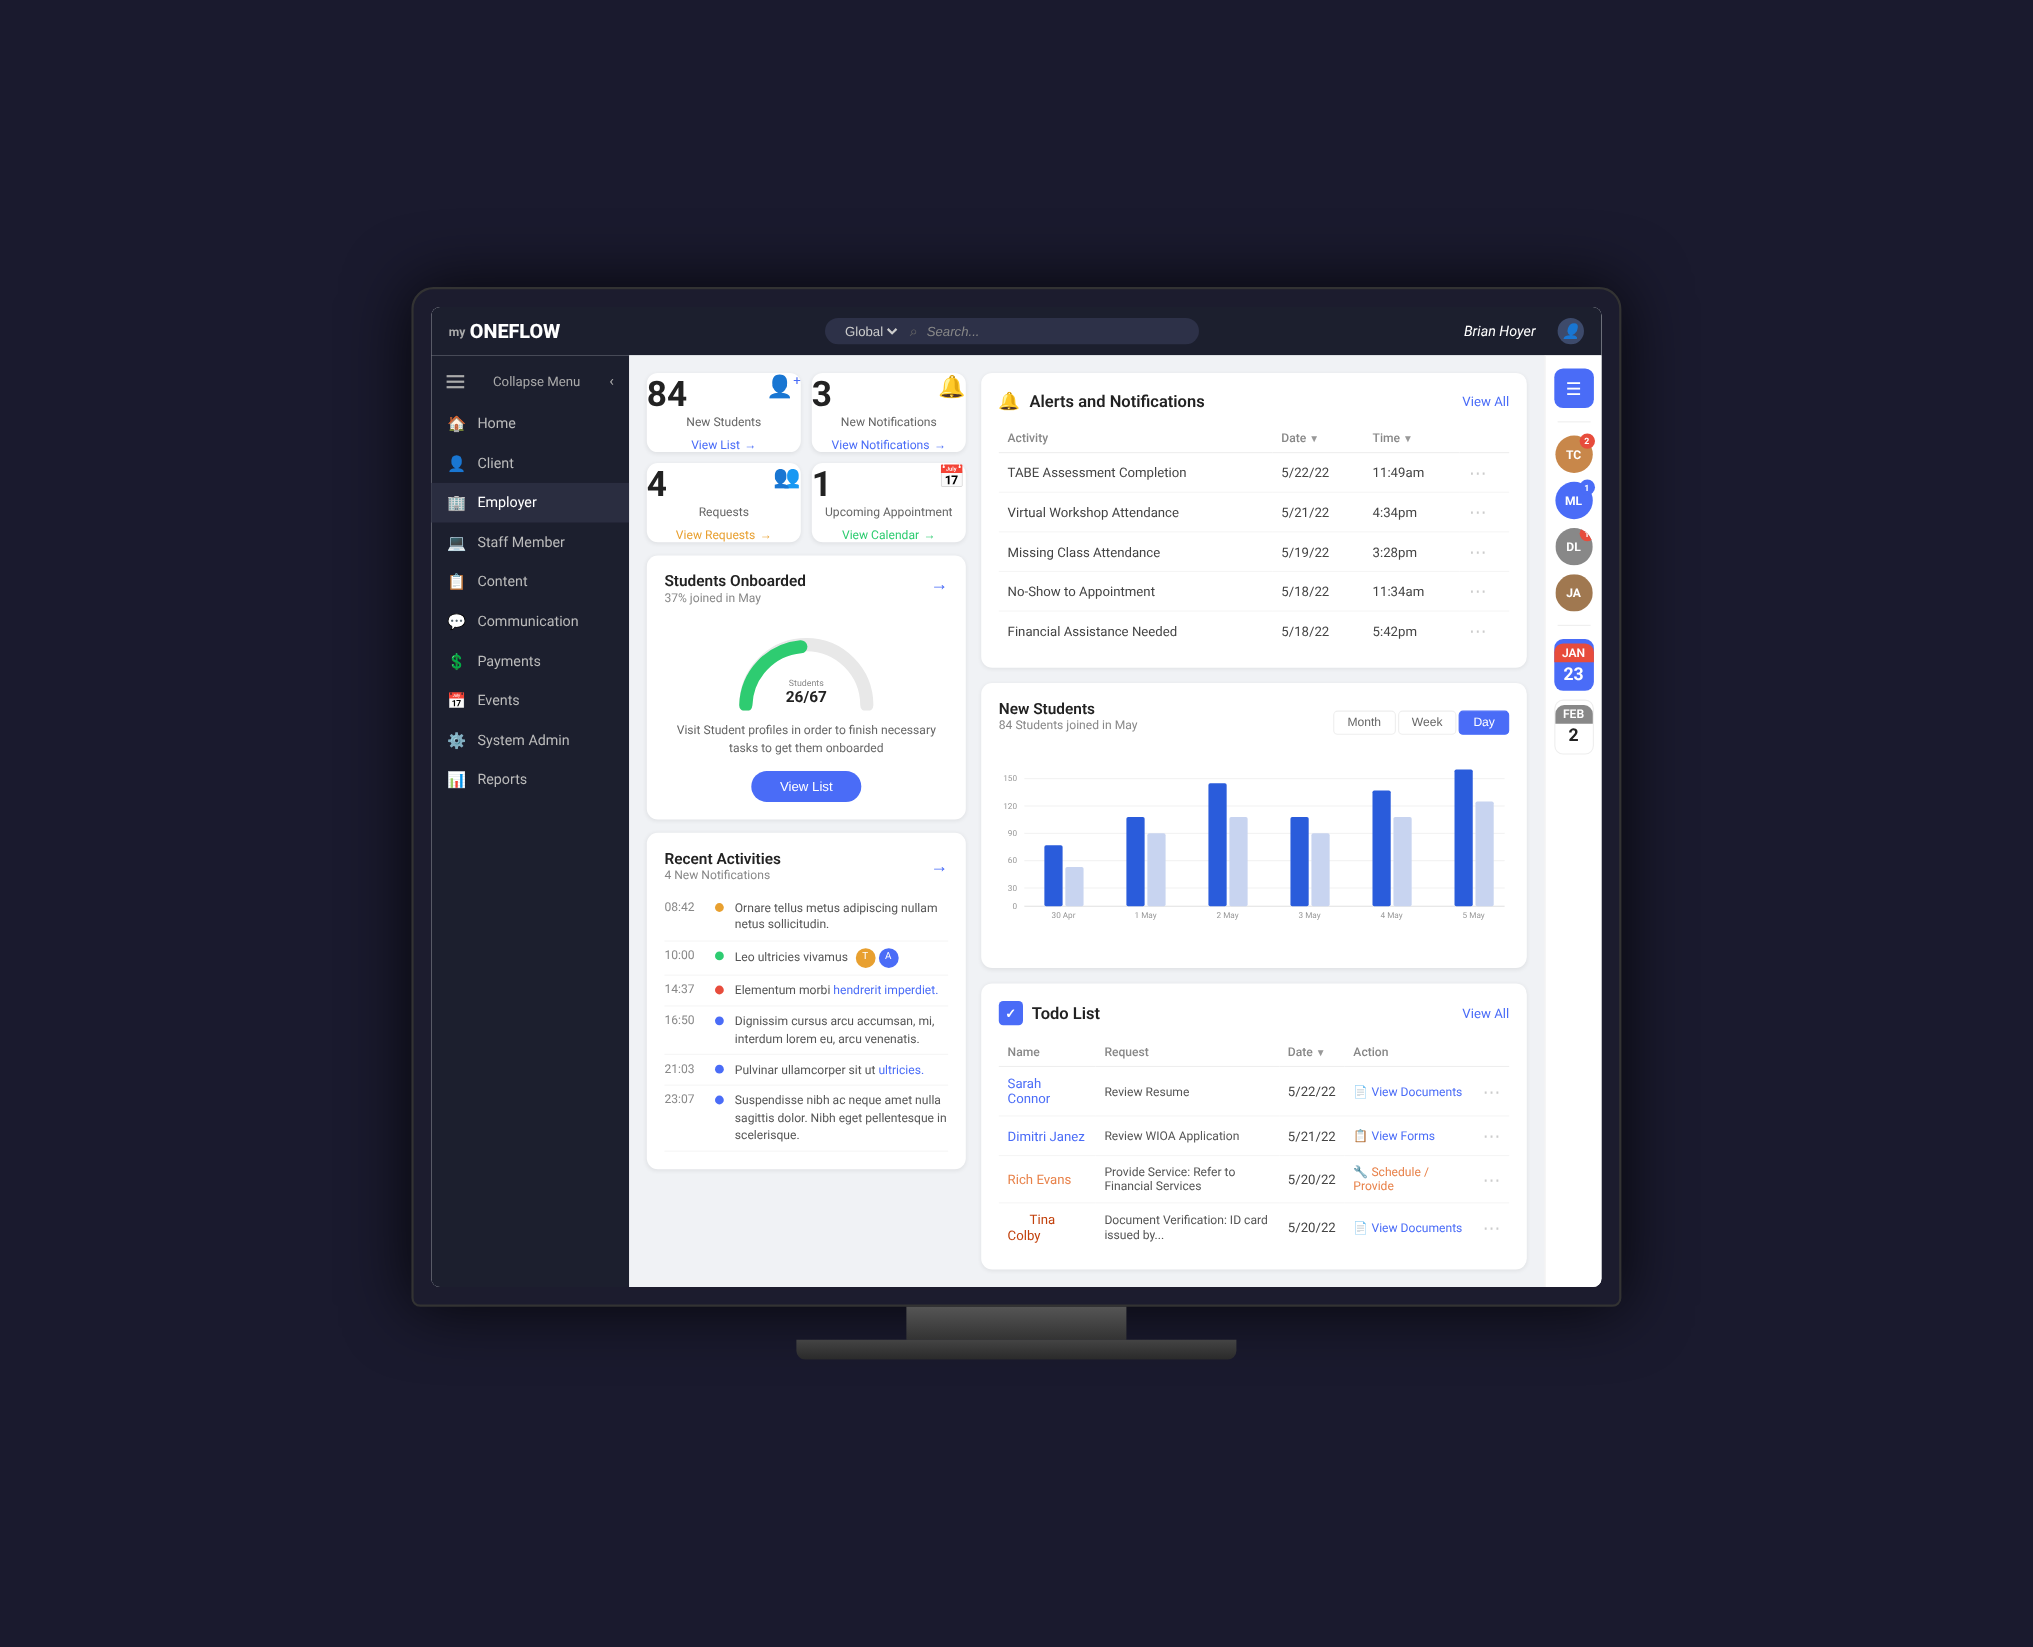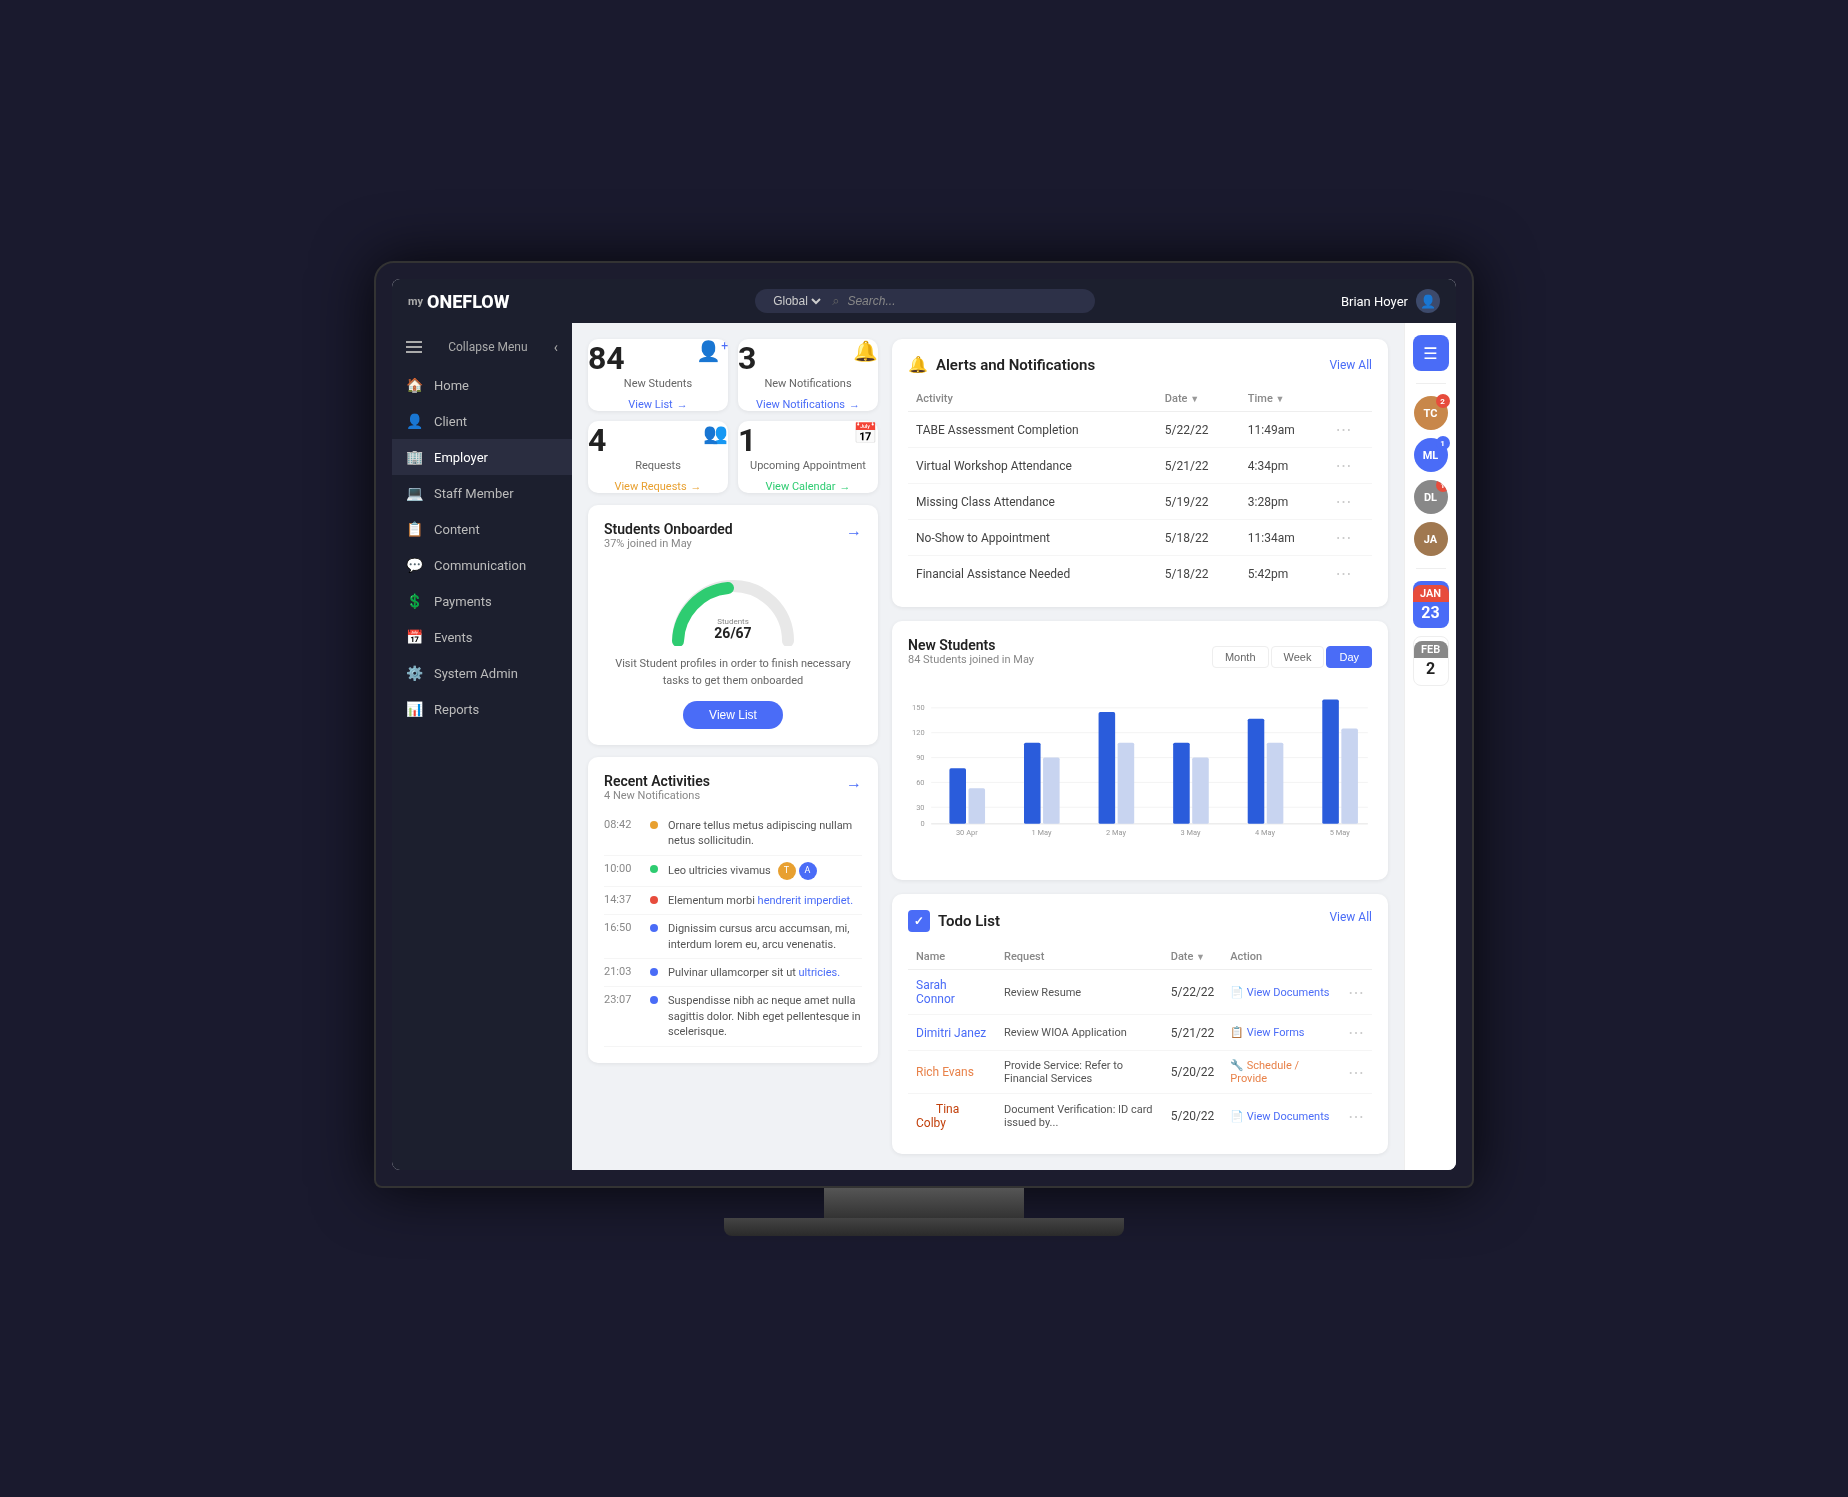--- a/index.html
+++ b/index.html
@@ -94,23 +94,24 @@
       outline: none;
       width: 200px;
       font-style: italic;
     }
 
     .search-bar input::placeholder { color: #888; }
 
     .user-info {
       display: flex;
       align-items: center;
-      gap: 8px;
+      gap: 20px;
       color: white;
       font-size: 13px;
+      font-style: italic;
     }
 
     .user-avatar-icon {
       width: 24px;
       height: 24px;
       background: #3d4a6b;
       border-radius: 50%;
       display: flex;
       align-items: center;
       justify-content: center;
@@ -307,21 +308,21 @@
     .recent-card {
       background: white;
       border-radius: 10px;
       padding: 16px;
       box-shadow: 0 1px 4px rgba(0,0,0,0.07);
     }
 
     .card-header {
       display: flex;
       justify-content: space-between;
-      align-items: flex-start;
+      align-items: center;
       margin-bottom: 10px;
     }
 
     .card-title {
       font-size: 14px;
       font-weight: 600;
       color: #222;
     }
 
     .card-subtitle {

